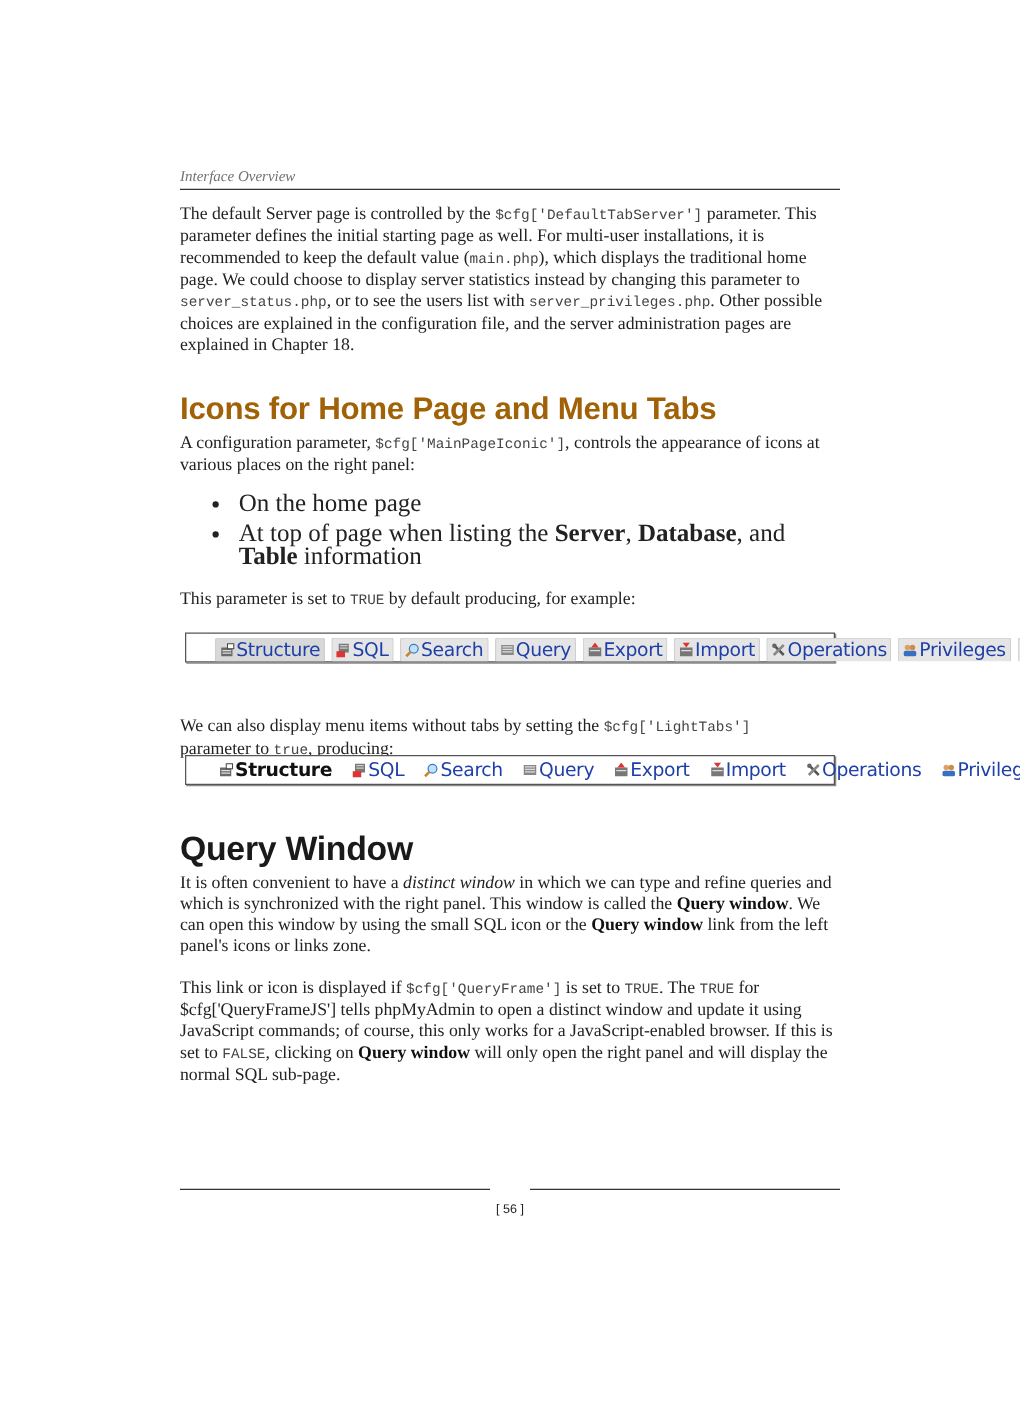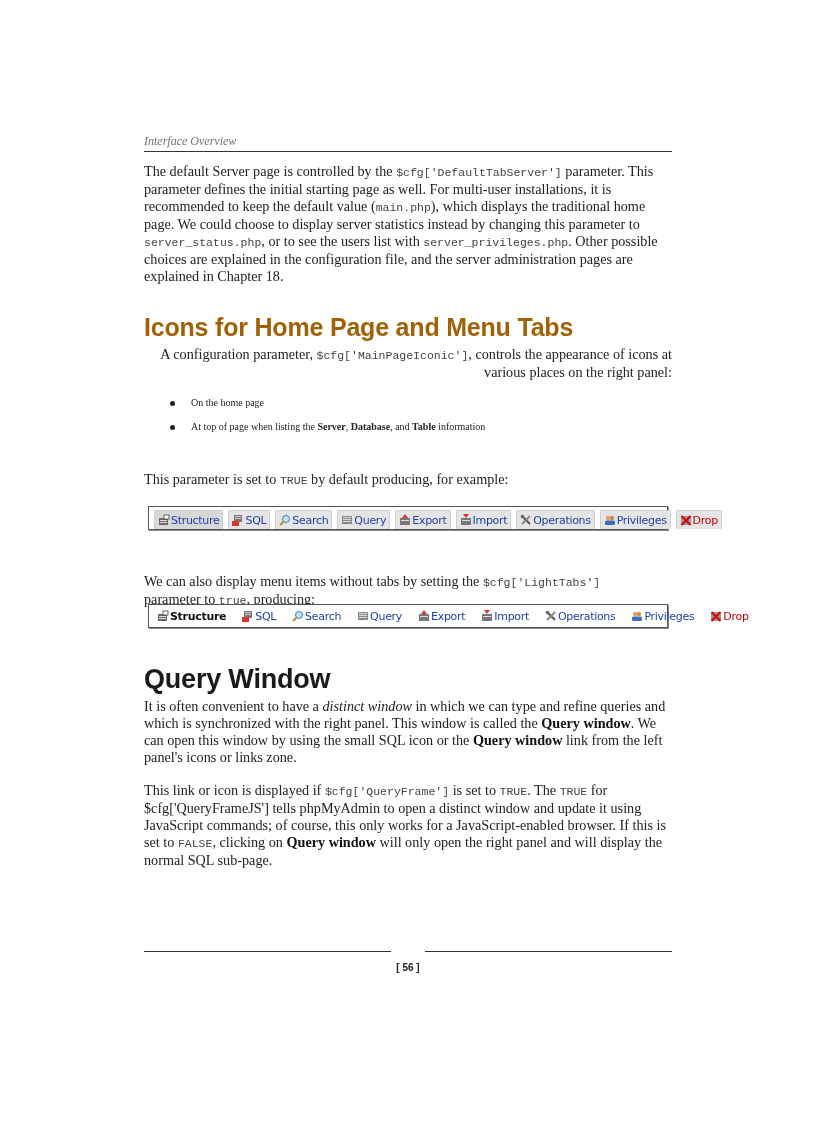--- a/index.html
+++ b/index.html
@@ -53,36 +53,36 @@
       position: absolute;
       top: 313px;
       left: 0;
       margin: 0;
       font-family: "Liberation Sans", sans-serif;
       font-weight: bold;
       font-size: 25px;
       color: #a16207;
       letter-spacing: -0.2px;
     }
-    .para2 { position: absolute; top: 346px; left: 0; width: 528px; text-align: right; }
+    .para2 { position: absolute; top: 346px; left: 0; width: 528px; }
     .bullets {
       position: absolute;
       top: 394px;
       left: 0;
       width: 528px;
       margin: 0;
       padding: 0;
       list-style: none;
     }
     .bullets li {
       position: relative;
       padding-left: 47px;
       height: 24px;
       font-family: "Liberation Serif", serif;
-      font-size: 10px;
+      font-size: 20px;
       line-height: 18px;
       color: #222;
     }
     .bullets li .dot {
       position: absolute;
       left: 26px;
       top: 7px;
       width: 5px;
       height: 5px;
       border-radius: 50%;
@@ -93,24 +93,24 @@
     .tabbar {
       position: absolute;
       left: 4px;
       width: 520px;
       height: 24px;
       border: 1px solid #555;
       box-shadow: 1px 1px 0 #888;
       background: #fff;
       display: flex;
       align-items: flex-end;
-      padding-left: 5px;
+      padding-left: 23px;
       box-sizing: border-box;
       font-family: "DejaVu Sans", sans-serif;
-      font-size: 11px;
+      font-size: 15px;
     }
     .tabbar.tabs { top: 506px; }
     .tabbar.light { top: 604px; align-items: center; }
     .tab {
       display: flex;
       align-items: center;
       height: 18px;
       padding: 0 3px 0 3px;
       margin-right: 5px;
       background: #e5e5e5;
@@ -166,21 +166,21 @@
       align-items: center;
     }
     .footer .rule {
       flex: 1;
       height: 0;
       border-top: 1.5px solid #333;
     }
     .footer .pageno {
       padding: 0 5px;
       font-family: "Liberation Sans", sans-serif;
-      font-weight: bold;
+      font-weight: normal;
       font-size: 10px;
       color: #222;
       margin-top: 32px;
     }
   </style>
 </head>
 <body>
 
 <div class="page">
 

